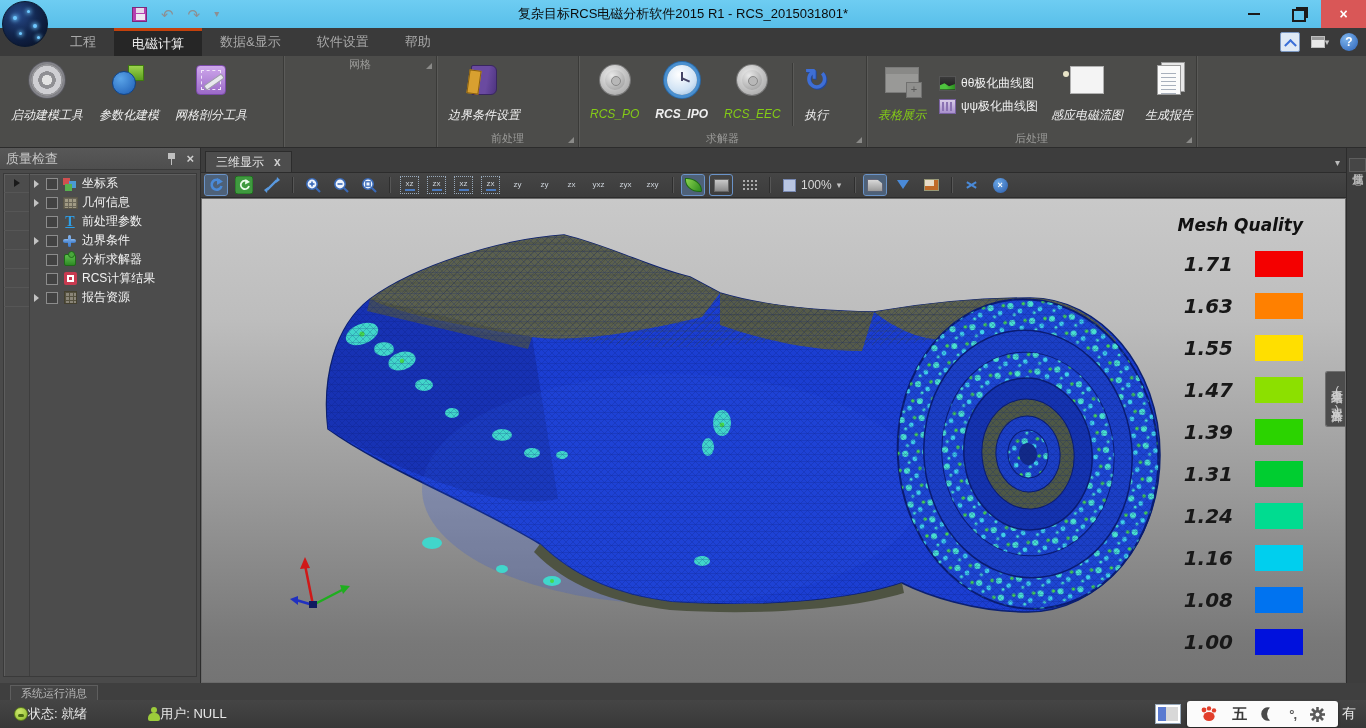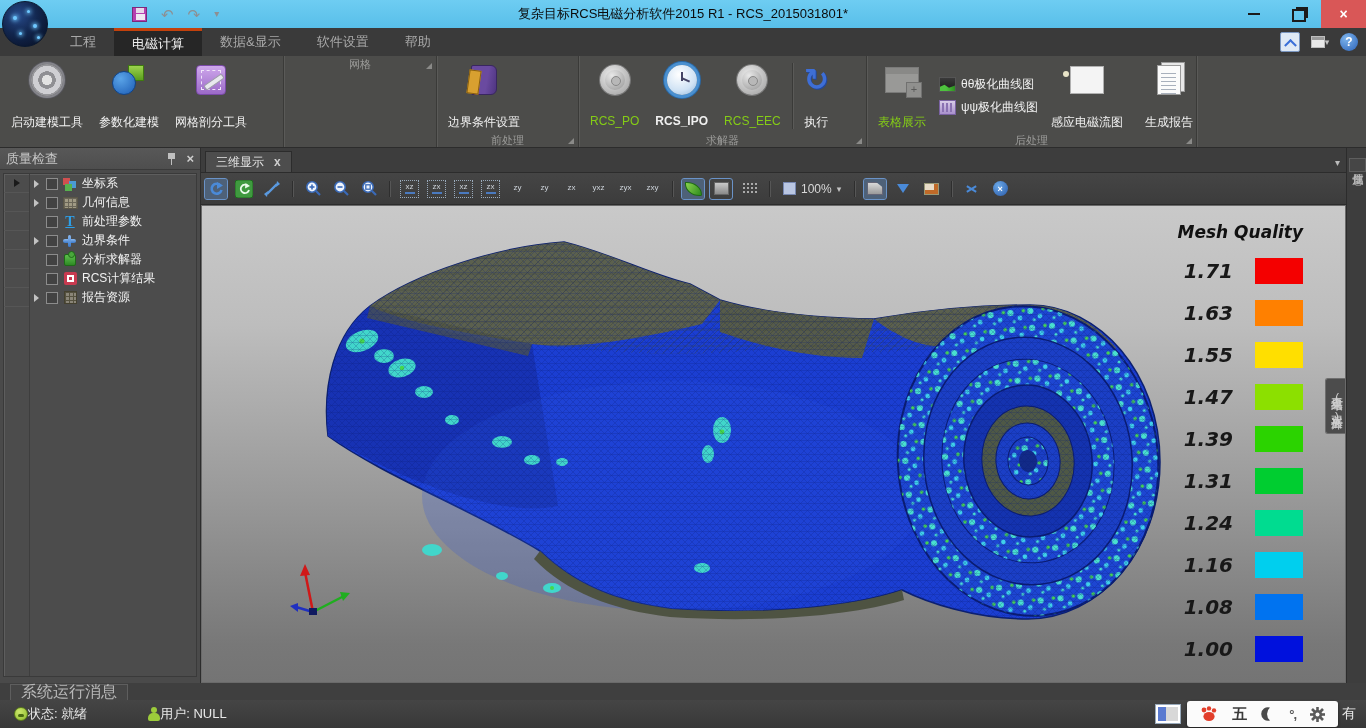--- a/index.html
+++ b/index.html
@@ -47,21 +47,21 @@
     display:flex; border-bottom:1px solid #2c2c2c; }
   .rgroup { position:relative; height:100%; border-right:1px solid #3a3a38; box-shadow:1px 0 0 #5a5a58;
     display:flex; flex-direction:column; }
   .rbuttons { flex:1; display:flex; align-items:stretch; padding:3px 4px 0 4px; gap:2px; }
   .rlabel { height:17px; display:flex; align-items:center; justify-content:center; font-size:11px; color:#9b9b99; position:relative; }
   .launcher { position:absolute; right:4px; bottom:4px; width:0; height:0;
     border-left:6px solid transparent; border-bottom:6px solid #8a8a88; }
   .rbtn { display:flex; flex-direction:column; align-items:center; justify-content:flex-start;
     padding:2px 7px; border-radius:2px; }
   .rbtn .ric { height:38px; display:flex; align-items:center; justify-content:center; }
-  .rbtn .rtext { font-size:12px; color:#f0f0f0; white-space:nowrap; margin-top:15px; }
+  .rbtn .rtext { font-size:12px; color:#f0f0f0; white-space:nowrap; margin-top:8px;font-style:italic; }
   .rbtn.disabled .rtext { color:#84cc16; }
   .rsep { width:1px; background:#3a3a38; box-shadow:1px 0 0 #5a5a58; margin:4px 2px; }
   .small-col { display:flex; flex-direction:column; justify-content:center; gap:4px; }
   .sbtn { display:flex; align-items:center; gap:5px; padding:1px 4px; }
   .sbtn .rtext { font-size:12px; color:#f0f0f0; white-space:nowrap; }
 
   
   .ic-gear { width:32px; height:32px; border-radius:50%;
     background:radial-gradient(circle, #e2e2e2 0 22%, #8f8f93 23% 38%, #cfcfd3 39% 62%, #97979b 63% 80%, #6f6f73 81%);
     box-shadow:0 0 0 2px #84848a, 0 0 0 3px #55555a; }
@@ -144,21 +144,21 @@
   .ico-rep { width:13px; height:13px; background:#8a8578; border:1px solid #44402f;
     background-image:linear-gradient(90deg,#55513f 1px, transparent 1px), linear-gradient(#55513f 1px, transparent 1px); background-size:4px 4px; }
 
   
   .center { flex:1; display:flex; flex-direction:column; min-width:0; }
   .doc-tabbar { height:24px; background:#3d3d3d; display:flex; align-items:flex-end; position:relative; }
   .dtab { height:21px; margin-left:4px; padding:0 10px; background:#4d4d4d; border:1px solid #2c2c2c; border-bottom:none;
     display:flex; align-items:center; gap:10px; font-size:12px; color:#e4e4e4; }
   .dtab .x { color:#cfcfcf; font-weight:bold; font-size:12px; }
   .dt-caret { position:absolute; right:6px; bottom:4px; color:#bbb; font-size:10px; }
-  .vp-toolbar { height:33px; background:linear-gradient(#454545,#3c3c3c); border-top:1px solid #2c2c2c; border-bottom:1px solid #2c2c2c;
+  .vp-toolbar { height:26px; background:linear-gradient(#454545,#3c3c3c); border-top:1px solid #2c2c2c; border-bottom:1px solid #2c2c2c;
     display:flex; align-items:center; padding:0 4px; gap:6px;text-align:center; }
   .tb { width:22px; height:20px; display:flex; align-items:center; justify-content:center; border-radius:2px; }
   .tb.sel { background:#4e6178; outline:1px solid #6a93c8; }
   .tbsep { width:1px; height:16px; background:#2e2e2e; box-shadow:1px 0 0 #565656; margin:0 3px; }
   .vbtn { width:21px; height:20px; display:flex; align-items:center; justify-content:center;
     font-size:8px; color:#cdd3da; letter-spacing:0; line-height:1; }
   .vbtn span { border-bottom:2px solid #4a7ac0; padding:0 1px 1px 1px; }
   .vbtn.frame { outline:1px dotted #9ab; outline-offset:-2px; }
   .zoom-ctl { display:flex; align-items:center; gap:5px; padding:0 4px; color:#d8d8d8; font-size:12px; }
   .zsq { width:13px; height:13px; background:#b9c6e2; border:1px solid #7788b2; }
@@ -188,21 +188,21 @@
   .vtab-results { position:absolute; right:0; top:172px; width:20px; padding:8px 0; background:#4c4c4c;
     border:1px solid #6e6e6e; border-right:none; border-radius:3px 0 0 3px; color:#cfcfcf; font-size:12px;
     writing-mode:vertical-rl; text-orientation:upright; text-align:center; letter-spacing:1px; }
   .right-strip { width:20px; background:#3d3d3d; position:relative; border-left:1px solid #2c2c2c; }
   .vtab-props { position:absolute; left:2px; top:10px; width:17px; padding:6px 0; background:#464646; border:1px solid #5e5e5e;
     color:#b8b8b8; font-size:11px; writing-mode:vertical-rl; text-orientation:upright; text-align:center; }
 
   
   .msgtab-row { position:absolute; left:0; top:683px; width:1366px; height:17px; background:#3f3f3f; }
   .msgtab { display:inline-flex; align-items:center; height:17px; margin-left:10px; padding:0 10px;
-    border:1px solid #5e5e5e; border-bottom:none; color:#b8b8b8; font-size:16px; background:#454545; }
+    border:1px solid #5e5e5e; border-bottom:none; color:#b8b8b8; font-size:11px; background:#454545; }
   .statusbar { position:absolute; left:0; top:700px; width:1366px; height:28px; background:linear-gradient(#454545,#383838);
     display:flex; align-items:center; color:#e8e8e8; font-size:13px; }
   .st-item { display:flex; align-items:center; gap:0; margin-left:14px; }
   .dot-green { width:14px; height:14px; border-radius:50%; background:radial-gradient(circle at 35% 30%, #cbe66a, #8fbc2e); border:1px solid #5a7a1a; position:relative; }
   .dot-green::after { content:""; position:absolute; left:3px; top:6px; width:6px; height:3px; background:#4a6a12; border-radius:2px; }
   .person { width:13px; height:14px; position:relative; }
   .person::before { content:""; position:absolute; left:3.5px; top:0; width:6px; height:6px; border-radius:50%; background:#9ccb3b; }
   .person::after { content:""; position:absolute; left:0.5px; top:6px; width:12px; height:8px; border-radius:5px 5px 2px 2px; background:#9ccb3b; }
   .st-right { margin-left:auto; display:flex; align-items:center; height:100%; position:relative; padding-right:4px; }
   .lay { width:26px; height:20px; background:#d8d8d8; border:1px solid #9ab; margin-right:6px; box-shadow:inset 0 0 0 2px #fff; display:flex; }

